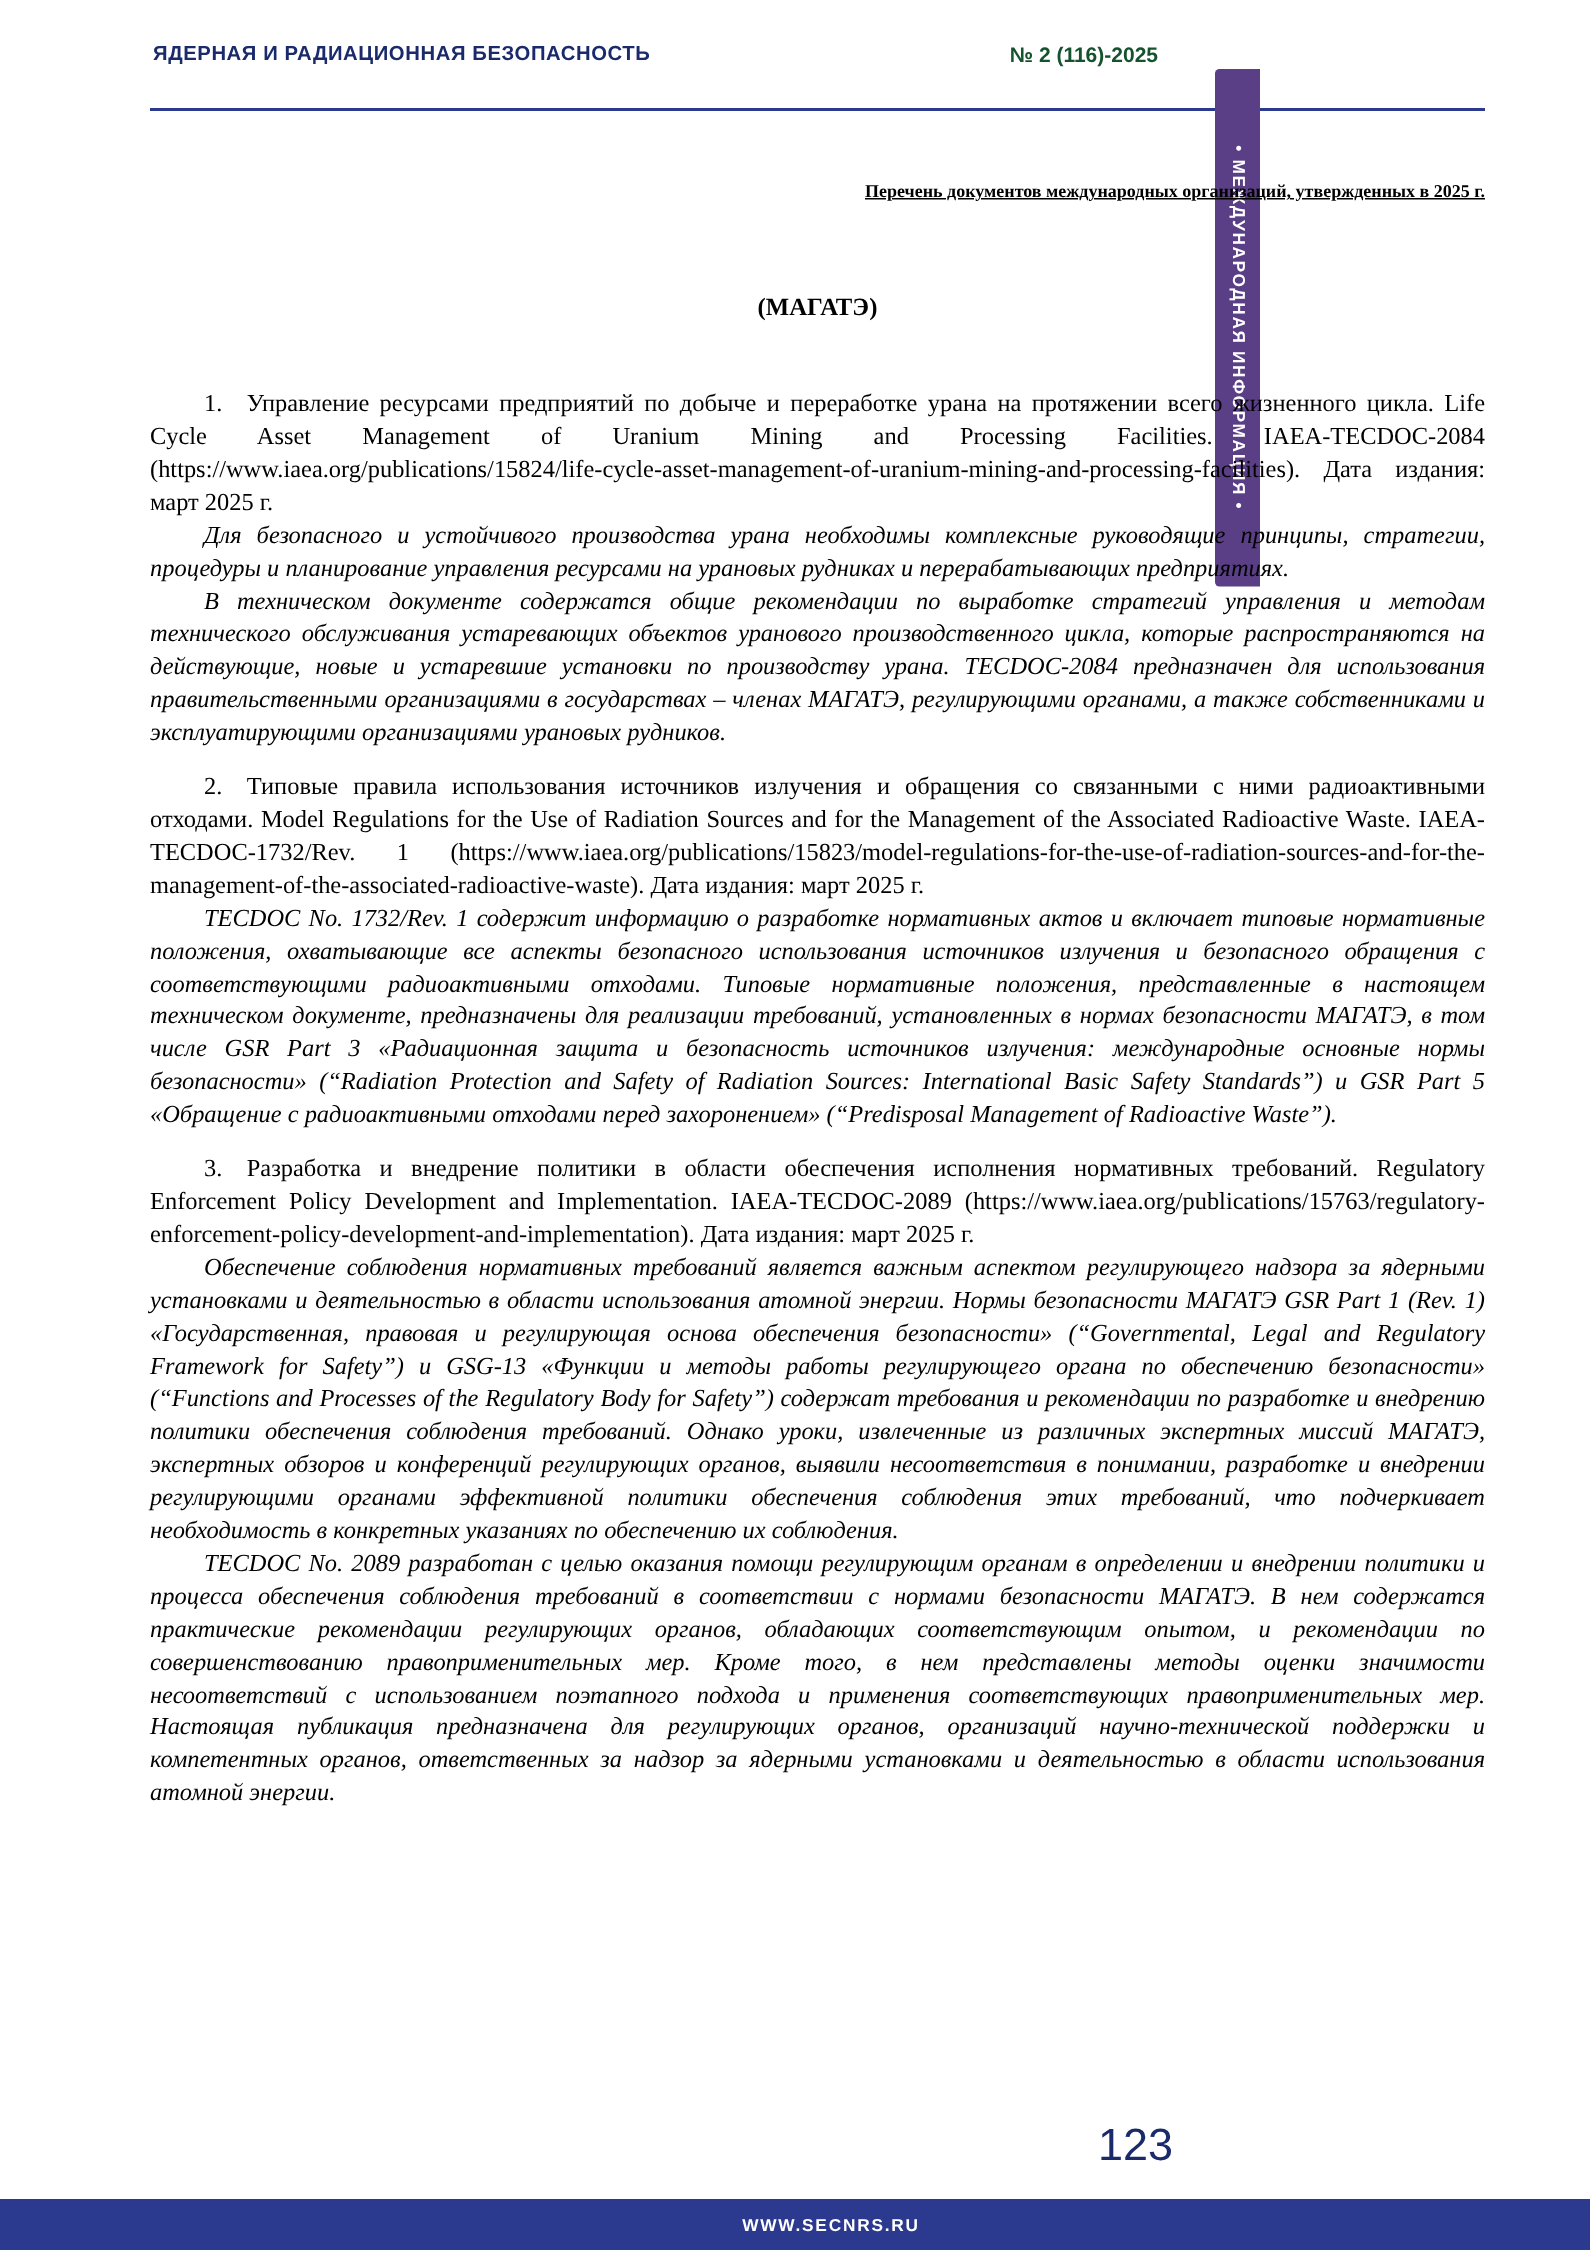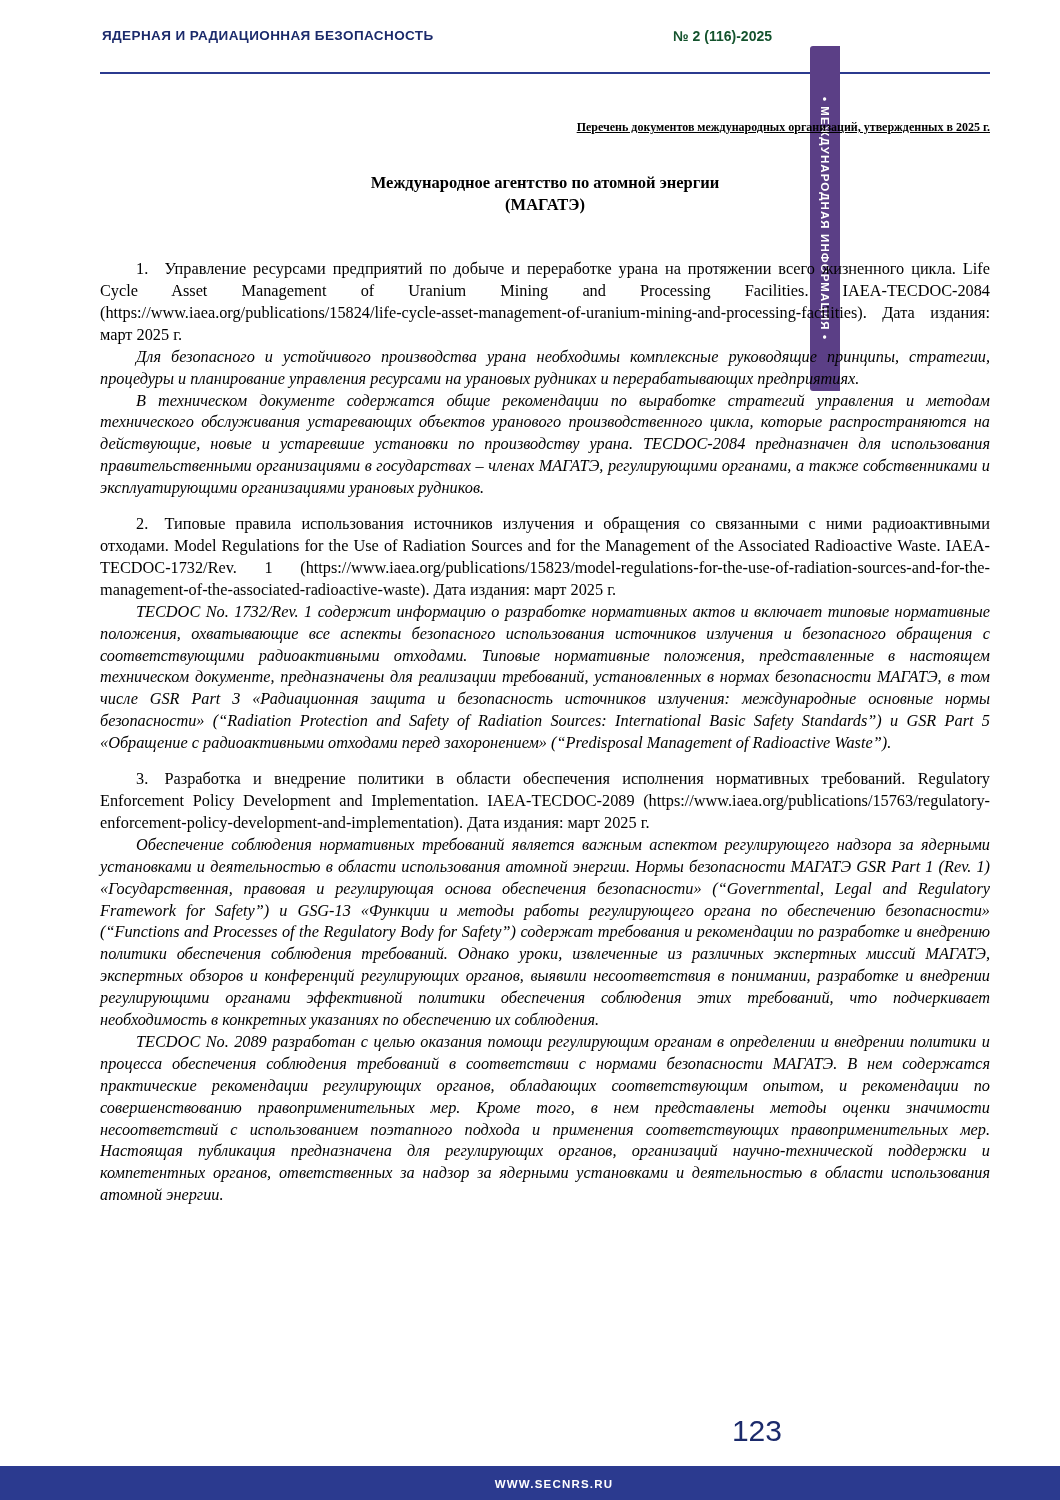--- a/index.html
+++ b/index.html
@@ -186,21 +186,21 @@
 
   <div class="side-tab">
     <div class="side-tab-text">• МЕЖДУНАРОДНАЯ ИНФОРМАЦИЯ •</div>
   </div>
 
   <div class="content">
 
     <h1 class="doc-title">Перечень документов международных организаций, утвержденных в 2025 г.</h1>
 
     <h2 class="org-title">
-      <span>Международное агентство по атомной энергии</span><br>
+      <br>
       <span>(МАГАТЭ)</span>
     </h2>
 
     <p class="entry first-entry">1. Управление ресурсами предприятий по добыче и переработке урана на протяжении всего жизненного цикла. Life Cycle Asset Management of Uranium Mining and Processing Facilities. IAEA-TECDOC-2084 (https://www.iaea.org/publications/15824/life-cycle-asset-management-of-uranium-mining-and-processing-facilities). Дата издания: март 2025 г.</p>
     <p class="note">Для безопасного и устойчивого производства урана необходимы комплексные руководящие принципы, стратегии, процедуры и планирование управления ресурсами на урановых рудниках и перерабатывающих предприятиях.</p>
     <p class="note">В техническом документе содержатся общие рекомендации по выработке стратегий управления и методам технического обслуживания устаревающих объектов уранового производственного цикла, которые распространяются на действующие, новые и устаревшие установки по производству урана. TECDOC-2084 предназначен для использования правительственными организациями в государствах – членах МАГАТЭ, регулирующими органами, а также собственниками и эксплуатирующими организациями урановых рудников.</p>
 
     <p class="entry">2. Типовые правила использования источников излучения и обращения со связанными с ними радиоактивными отходами. Model Regulations for the Use of Radiation Sources and for the Management of the Associated Radioactive Waste. IAEA-TECDOC-1732/Rev. 1 (https://www.iaea.org/publications/15823/model-regulations-for-the-use-of-radiation-sources-and-for-the-management-of-the-associated-radioactive-waste). Дата издания: март 2025 г.</p>
     <p class="note">TECDOC No. 1732/Rev. 1 содержит информацию о разработке нормативных актов и включает типовые нормативные положения, охватывающие все аспекты безопасного использования источников излучения и безопасного обращения с соответствующими радиоактивными отходами. Типовые нормативные положения, представленные в настоящем техническом документе, предназначены для реализации требований, установленных в нормах безопасности МАГАТЭ, в том числе GSR Part 3 «Радиационная защита и безопасность источников излучения: международные основные нормы безопасности» (“Radiation Protection and Safety of Radiation Sources: International Basic Safety Standards”) и GSR Part 5 «Обращение с радиоактивными отходами перед захоронением» (“Predisposal Management of Radioactive Waste”).</p>
 

